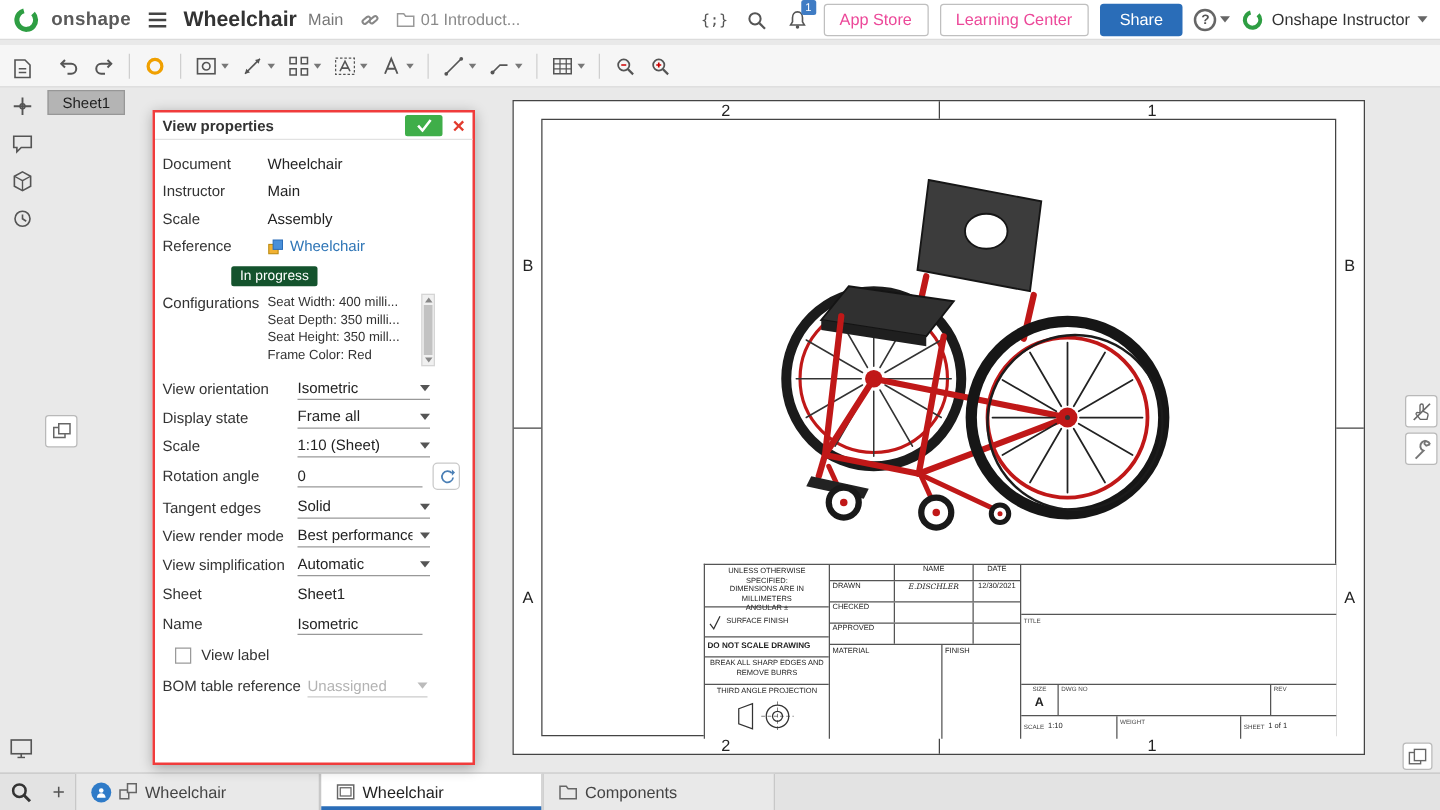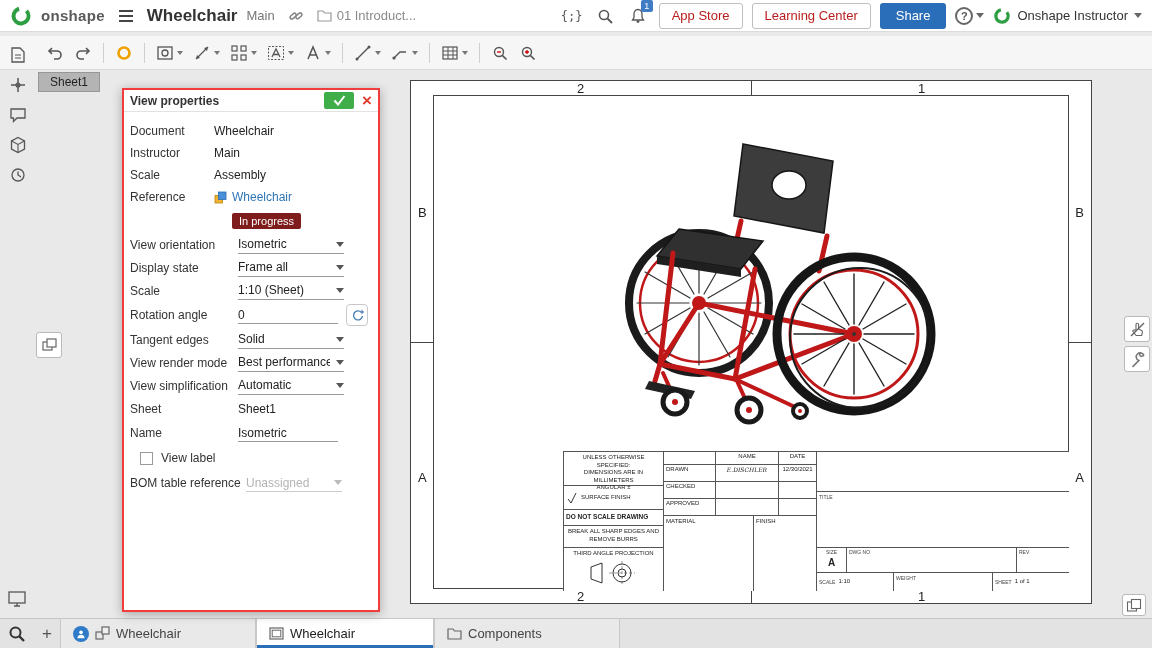--- a/index.html
+++ b/index.html
@@ -8,21 +8,21 @@
 svg{display:block}
 
 .topbar{position:absolute;left:0;top:0;width:1152px;height:32px;background:#fff;border-bottom:1px solid #dcdcdc;display:flex;align-items:center;padding:0 10px;gap:9px;z-index:40}
 .brand{font-size:15px;font-weight:bold;color:#5a5a5a;letter-spacing:.3px}
 .doc-title{font-size:17px;font-weight:bold;color:#333}
 .ws-label{font-size:13px;color:#777}
 .folder-chip{display:flex;align-items:center;gap:5px;color:#8a8a8a;font-size:13px}
 .tb-spacer{flex:1}
 .icon-btn{display:flex;align-items:center;justify-content:center;width:24px;height:24px;cursor:pointer;position:relative}
 .bell-badge{position:absolute;top:-4px;right:-3px;background:#3f7cc4;color:#fff;font-size:9px;line-height:12px;min-width:12px;text-align:center;border-radius:2px;padding:0 2px}
-.btn-outline{height:26px;padding:0 12px;border:1px solid #bfbfbf;border-radius:3px;background:#fff;font-size:13px;color:#b91c1c;display:flex;align-items:center;cursor:pointer;white-space:nowrap}
+.btn-outline{height:26px;padding:0 12px;border:1px solid #bfbfbf;border-radius:3px;background:#fff;font-size:13px;color:#ec4899;display:flex;align-items:center;cursor:pointer;white-space:nowrap}
 .btn-share{height:26px;padding:0 16px;border-radius:3px;background:#2a6db8;color:#fff;font-size:13px;display:flex;align-items:center;cursor:pointer}
 .help-btn{display:flex;align-items:center;gap:3px;cursor:pointer}
 .help-circle{width:18px;height:18px;border:2px solid #666;border-radius:50%;font-size:11px;font-weight:bold;color:#555;display:flex;align-items:center;justify-content:center}
 .user-chip{display:flex;align-items:center;gap:6px;font-size:13px;color:#333;cursor:pointer;white-space:nowrap}
 .caret{width:0;height:0;border-left:4px solid transparent;border-right:4px solid transparent;border-top:5px solid #666}
 .braces{font-family:"DejaVu Sans Mono",monospace;font-size:12px;color:#555}
 
 .toolbar{position:absolute;left:0;top:36px;width:1152px;height:34px;background:#f6f6f6;border-bottom:1px solid #d8d8d8;display:flex;align-items:center;padding-left:42px;gap:2px;z-index:35}
 .tbtn{height:28px;padding:0 4px;display:flex;align-items:center;gap:3px;border-radius:2px;cursor:pointer}
 .tsep{width:1px;height:20px;background:#cfcfcf;margin:0 5px}
@@ -82,21 +82,21 @@
 .row .lbl{width:84px;flex:none;font-size:12px;color:#333;white-space:nowrap}
 .row .val{font-size:12px;color:#222}
 .row.ctl{height:23px}
 .dd{margin-left:24px;width:106px;height:18px;border-bottom:1px solid #999;display:flex;align-items:center;justify-content:space-between;cursor:pointer}
 .dd span{white-space:nowrap;overflow:hidden;max-width:92px;font-size:12px;color:#222}
 .dd .caret{border-top-color:#555;flex:none}
 .dd.disabled span{color:#b3b3b3}
 .dd.disabled{border-bottom-color:#ccc}
 .dd.disabled .caret{border-top-color:#bbb}
 .ref-link{display:flex;align-items:center;gap:5px;color:#2e75b6;cursor:pointer}
-.badge{margin-left:102px;background:#7f1d1d;color:#fff;font-size:11px;padding:2px 7px;border-radius:2px}
+.badge{margin-left:55px;background:#14532d;color:#fff;font-size:11px;padding:2px 7px;border-radius:2px}
 .row.badge-row{height:25px}
 .row.cfg{height:66px;align-items:flex-start;padding-top:2px}
 .cfg-list{position:relative;width:134px;padding-right:13px;cursor:pointer}
 .cfg-item{font-size:10.5px;color:#333;line-height:14px;white-space:nowrap;overflow:hidden}
 .cfg-scroll{position:absolute;right:0;top:0;width:11px;height:58px;background:#f0f0f0;border:1px solid #d5d5d5;display:flex;flex-direction:column;align-items:center;justify-content:space-between;padding:2px 0}
 .cfg-thumb{width:7px;flex:1;margin:2px 0;background:#c2c2c2}
 .upar{width:0;height:0;border-left:3px solid transparent;border-right:3px solid transparent;border-bottom:4px solid #888}
 .dnar{width:0;height:0;border-left:3px solid transparent;border-right:3px solid transparent;border-top:4px solid #888}
 .txt{margin-left:24px;width:100px;border:none;border-bottom:1px solid #999;font-size:12px;font-family:"Liberation Sans",sans-serif;background:transparent;color:#222;outline:none;height:18px}
 .reset-btn{margin-left:8px;width:22px;height:22px;border:1px solid #c9c9c9;border-radius:4px;background:#fff;display:flex;align-items:center;justify-content:center;cursor:pointer}
@@ -522,20 +522,34 @@
         <svg width="13" height="13" viewBox="0 0 13 13">
             <rect x="1" y="4.5" width="7.5" height="7.5" fill="#f2b233" stroke="#b8860b" stroke-width=".8"></rect>
             <rect x="4.5" y="1" width="7.5" height="7.5" fill="#4a90d9" stroke="#2a6db8" stroke-width=".8"></rect>
           </svg>
         <span>Wheelchair</span>
       </span>
     </div>
     <div class="row badge-row">
       <span class="badge">In progress</span>
     </div>
+    <div class="row cfg">
+      <span class="lbl">Configurations</span>
+      <div class="cfg-list">
+        <div class="cfg-item">Seat Width: 400 milli...</div>
+        <div class="cfg-item">Seat Depth: 350 milli...</div>
+        <div class="cfg-item">Seat Height: 350 mill...</div>
+        <div class="cfg-item">Frame Color: Red</div>
+        <div class="cfg-scroll">
+          <span class="upar"></span>
+          <span class="cfg-thumb"></span>
+          <span class="dnar"></span>
+        </div>
+      </div>
+    </div>
     <div class="row ctl">
       <span class="lbl">View orientation</span>
       <div class="dd">
         <span>Isometric</span>
         <span class="caret"></span>
       </div>
     </div>
     <div class="row ctl">
       <span class="lbl">Display state</span>
       <div class="dd">

